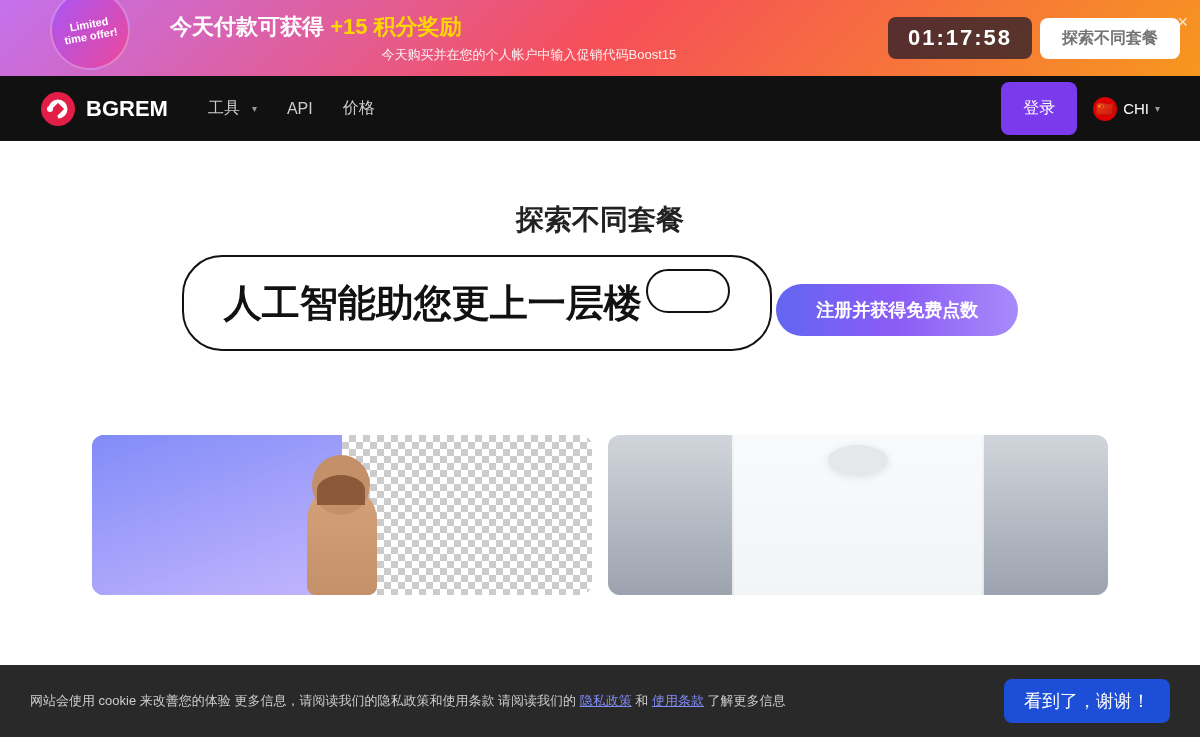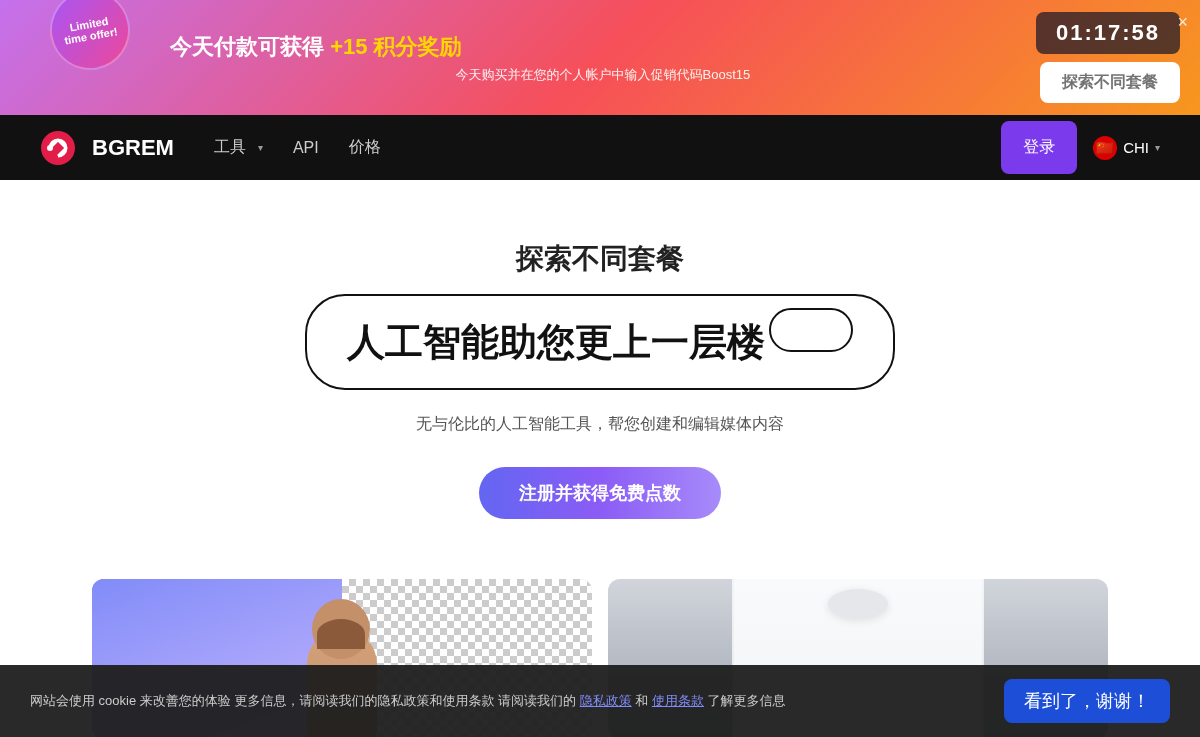--- a/index.html
+++ b/index.html
@@ -48,21 +48,20 @@
       color: #ffd700;
     }
     .promo-subtitle {
       font-size: 13px;
       color: rgba(255,255,255,0.9);
       margin-top: 4px;
       text-align: center;
     }
     .promo-right {
       display: flex;
-      flex-direction: column;
       align-items: flex-end;
       gap: 8px;
     }
     .timer-box {
       background: rgba(20,20,40,0.7);
       color: white;
       font-size: 22px;
       font-weight: bold;
       padding: 8px 20px;
       border-radius: 8px;
@@ -96,21 +95,21 @@
       background: #111;
       display: flex;
       align-items: center;
       padding: 0 40px;
       height: 65px;
       gap: 40px;
     }
     .logo {
       display: flex;
       align-items: center;
-      gap: 16px;
+      gap: 10px;
       text-decoration: none;
     }
     .logo-text {
       color: white;
       font-size: 22px;
       font-weight: bold;
     }
     .nav-links {
       display: flex;
       align-items: center;
@@ -357,21 +356,20 @@
         <circle cx="22" cy="22" r="20" fill="#111"></circle>
         <path d="M22 6 L38 32 L6 32 Z" fill="none" stroke="white" stroke-width="2.5"></path>
         <circle cx="22" cy="22" r="4" fill="white"></circle>
         <line x1="22" y1="6" x2="22" y2="14" stroke="white" stroke-width="2"></line>
         <line x1="38" y1="32" x2="30" y2="27" stroke="white" stroke-width="2"></line>
         <line x1="6" y1="32" x2="14" y2="27" stroke="white" stroke-width="2"></line>
         <circle cx="22" cy="22" r="18" fill="none" stroke="white" stroke-width="1.5" stroke-dasharray="4 4"></circle>
       </svg>
     </span>
   </div>
-  <div class="hero-description">无与伦比的人工智能工具，帮您创建和编辑媒体内容</div>
   <button class="cta-btn">注册并获得免费点数</button>
 </section>
 
 <div class="preview-section">
   <div class="preview-card preview-card-left">
     <div style="width:50%; height:100%; background: linear-gradient(160deg,#818cf8 0%,#c4b5fd 100%);"></div>
     <div class="checker-bg" style="width:50%;"></div>
 
     <div style="position:absolute;left:30%;top:10%;width:40%;height:90%;display:flex;align-items:flex-end;justify-content:center;">
       <div style="width:70px;height:110px;background:linear-gradient(180deg,#d4a27a,#c4906a);border-radius:40px 40px 10px 10px;position:relative;">

